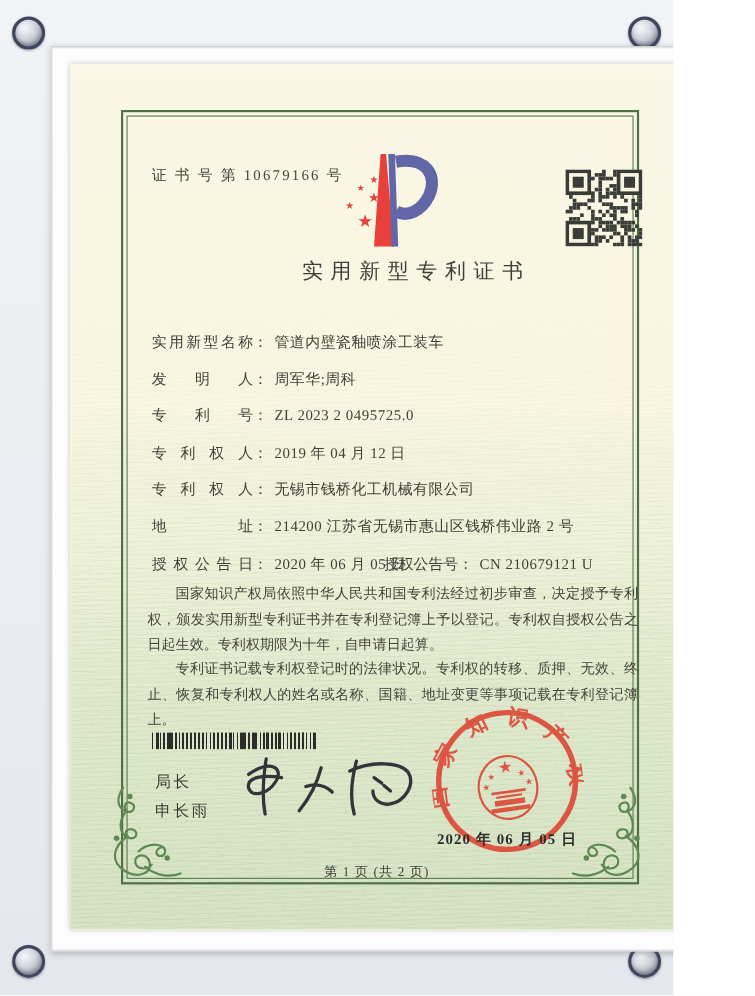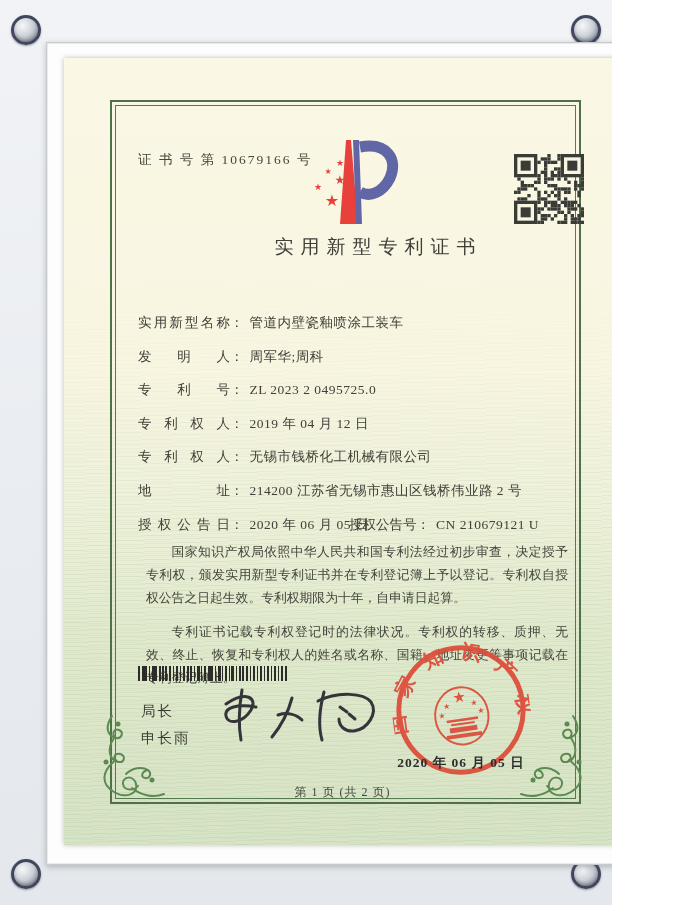--- a/index.html
+++ b/index.html
@@ -53,31 +53,31 @@
     position:absolute;left:74px;top:93px;
     font-size:13.5px;color:#45463e;letter-spacing:2px;
   }
   .logo{position:absolute;left:232px;top:76px;width:104px;height:102px;}
   .qr{position:absolute;left:450px;top:96px;width:70px;height:70px;}
   .title{
     position:absolute;left:0;top:176px;width:100%;
     text-align:center;font-size:19px;color:#3f3e39;
     letter-spacing:7px;font-weight:400;margin-left:36px;
   }
-  .field-row{position:absolute;left:74px;width:420px;height:20px;font-size:13.5px;color:#403f38;white-space:nowrap;margin-top:12px;}
+  .field-row{position:absolute;left:74px;width:420px;height:20px;font-size:13.5px;color:#403f38;white-space:nowrap;}
   .field-label{display:inline-block;width:92px;text-align:justify;text-align-last:justify;vertical-align:top;}
   .field-colon{display:inline-block;margin-right:6px;}
   .field-value{letter-spacing:.5px;}
   .grant-right{position:absolute;left:211px;top:0;}
   .paras{
     position:absolute;left:70px;top:471px;width:446px;
     font-size:12.8px;line-height:1.78;color:#44453c;
     text-align:justify;
   }
-  .paras p{margin:12px;text-indent:2em;}
+  .paras p{margin:0;text-indent:2em;}
   .barcode{
     position:absolute;left:74px;top:608px;width:150px;height:15px;
     background:
       repeating-linear-gradient(90deg,#2c2c28 0 1.5px,transparent 1.5px 3.5px),
       repeating-linear-gradient(90deg,transparent 0 5px,#2c2c28 5px 6.5px,transparent 6.5px 11px);
   }
   .signer{position:absolute;left:77px;top:640px;font-size:14.5px;color:#3c3d35;line-height:1.85;letter-spacing:2px;}
   .signature{position:absolute;left:148px;top:622px;width:175px;height:72px;}
   .seal{position:absolute;left:328px;top:583px;width:138px;height:138px;transform:rotate(-8deg);opacity:.92;}
   .seal-date{

